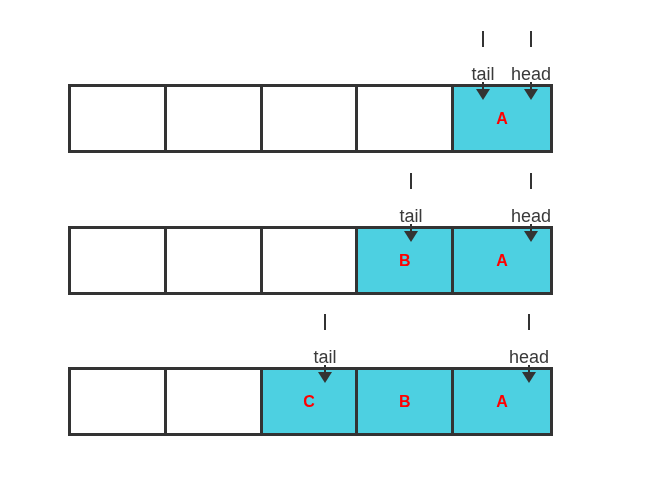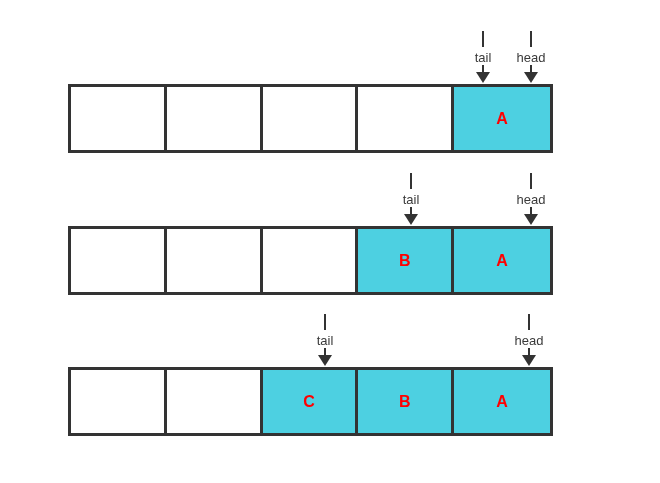--- a/index.html
+++ b/index.html
@@ -62,24 +62,24 @@
     flex-direction: column;
     align-items: center;
   }
   .marker-tick {
     width: 2px;
     height: 16px;
     background: #333333;
   }
   .marker-label {
     color: #3a3a3a;
-    font-size: 13px;
+    font-size: 18px;
     font-family: "Liberation Sans", sans-serif;
     line-height: 15px;
-    margin-top: 3px;
+    margin-top: 20px;
     white-space: nowrap;
   }
   .marker-stem {
     width: 2px;
     background: #333333;
   }
   .marker-arrowhead {
     width: 0;
     height: 0;
     border-left: 7px solid transparent;

